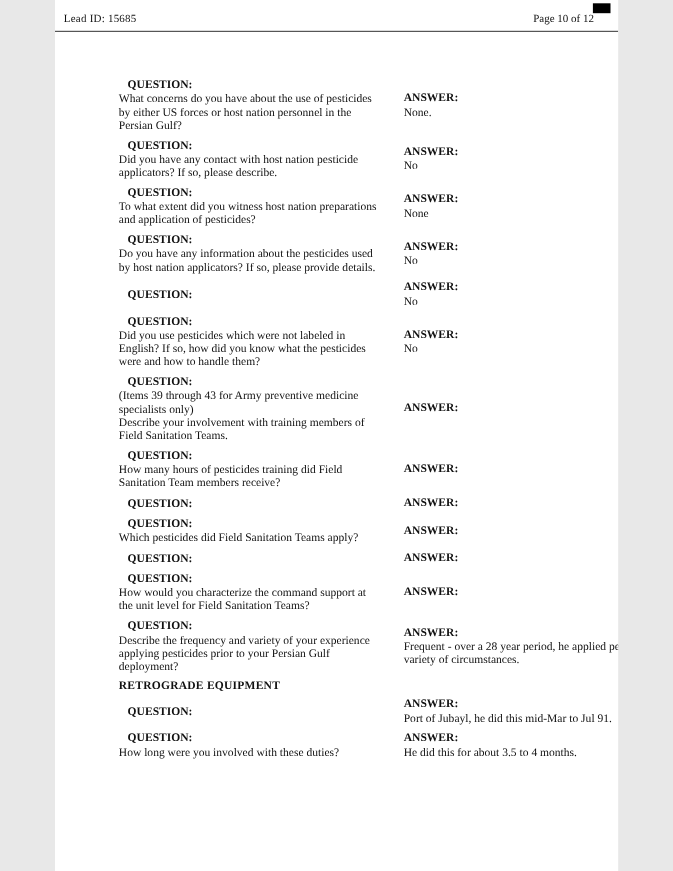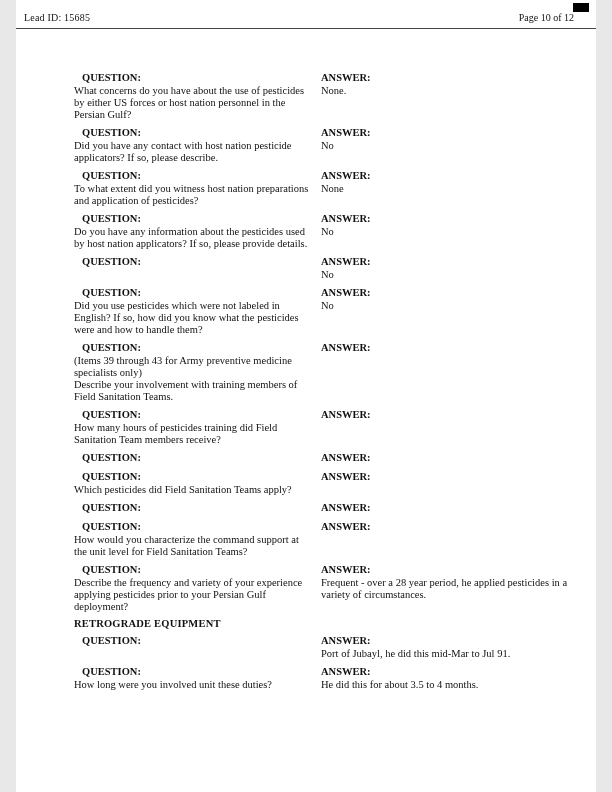--- a/index.html
+++ b/index.html
@@ -3,21 +3,21 @@
 <meta charset="utf-8">
 <style>
   * { margin: 0; padding: 0; box-sizing: border-box; }
   html, body { background: #e8e8e8; }
   body {
     font-family: "Liberation Serif", serif;
     -webkit-font-smoothing: antialiased;
   }
   .sheet {
     position: relative;
-    width: 580px;
+    width: 512px;
     height: 792px;
     margin: 0 auto;
     background: #ffffff;
     color: #111;
     overflow: hidden;
   }
   .corner-mark {
     position: absolute;
     top: 3px;
     right: 7px;
@@ -43,22 +43,23 @@
     padding: 42px 30px 0 58px;
   }
   .section-heading {
     font-weight: bold;
     font-size: 10.5px;
     margin: 3px 0 5px 0;
     letter-spacing: 0.2px;
   }
   .qa-row {
     display: flex;
-    align-items: flex-start;
+    align-items: center;
     margin-bottom: 5px;
+    gap: 12px;
   }
   .q-col {
     width: 247px;
     flex: 0 0 247px;
   }
   .a-col {
     width: 252px;
     flex: 0 0 252px;
   }
   .qa-label {
@@ -242,21 +243,21 @@
     </div>
     <div class="a-col">
       <div class="qa-label">ANSWER:</div>
       <div class="a-text">Port of Jubayl, he did this mid-Mar to Jul 91.</div>
     </div>
   </div>
 
   <div class="qa-row">
     <div class="q-col">
       <div class="qa-label">QUESTION:</div>
-      <div class="q-text">How long were you involved unit these duties?</div>
+      <div class="q-text">How long were you involved with these duties?</div>
     </div>
     <div class="a-col">
       <div class="qa-label">ANSWER:</div>
       <div class="a-text">He did this for about 3.5 to 4 months.</div>
     </div>
   </div>
 </div>
 </div>
 
 </body></html>

